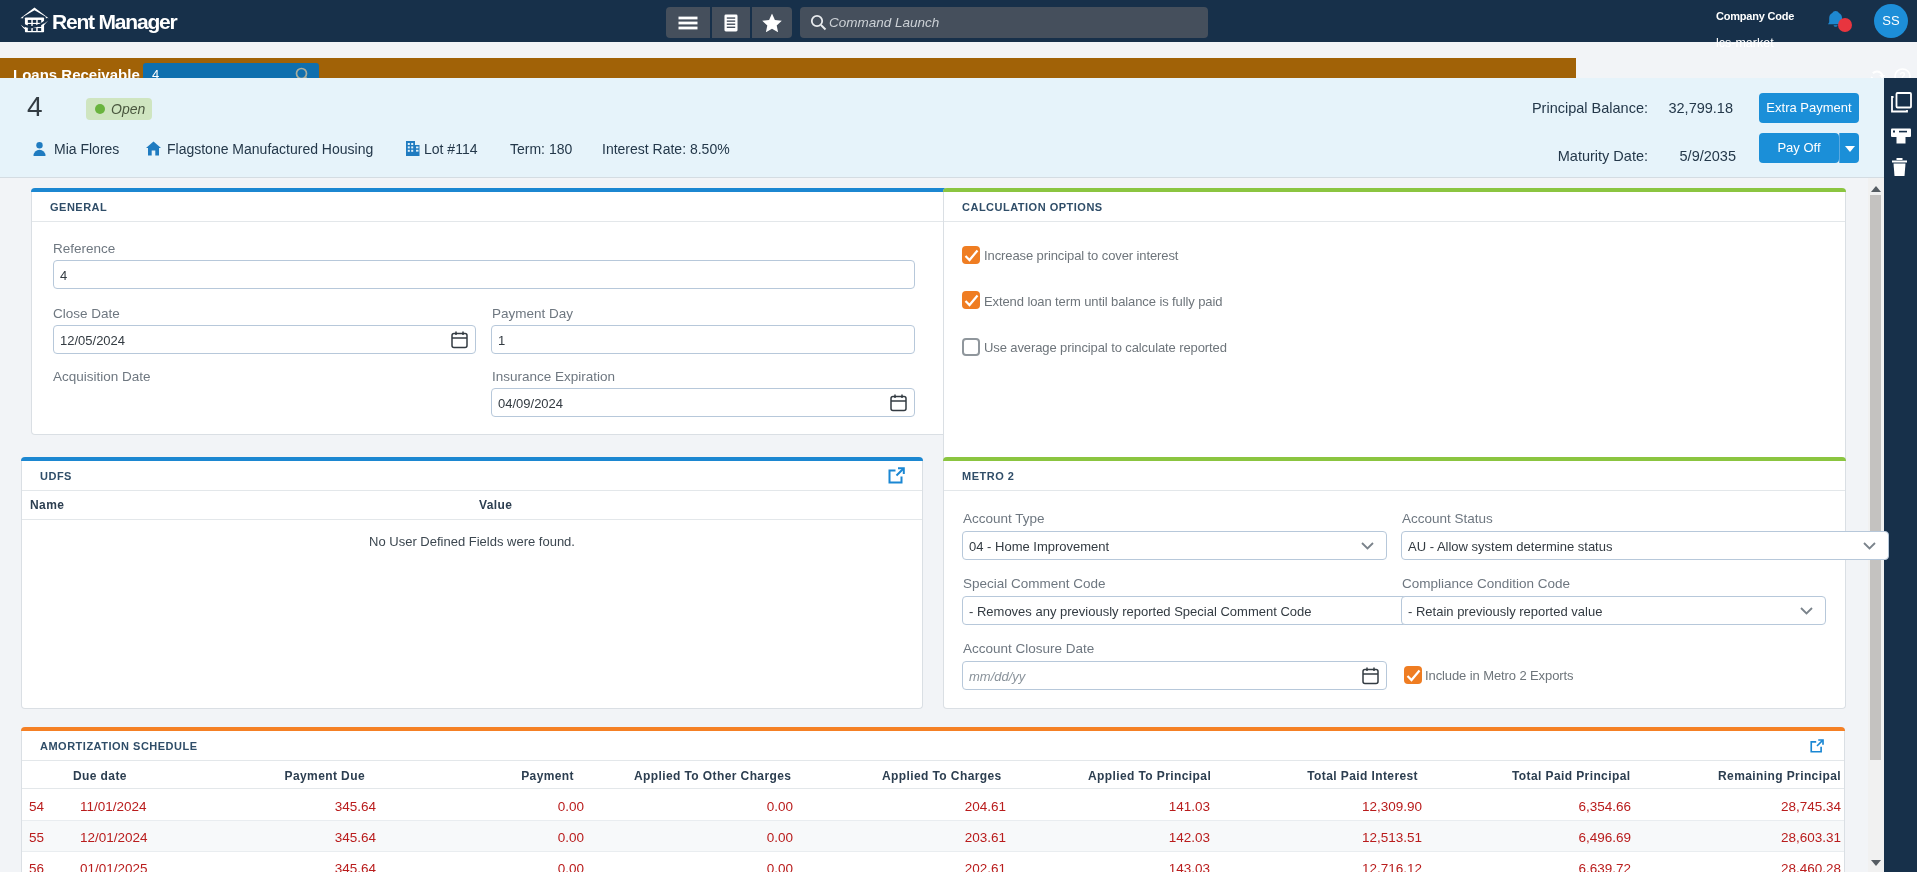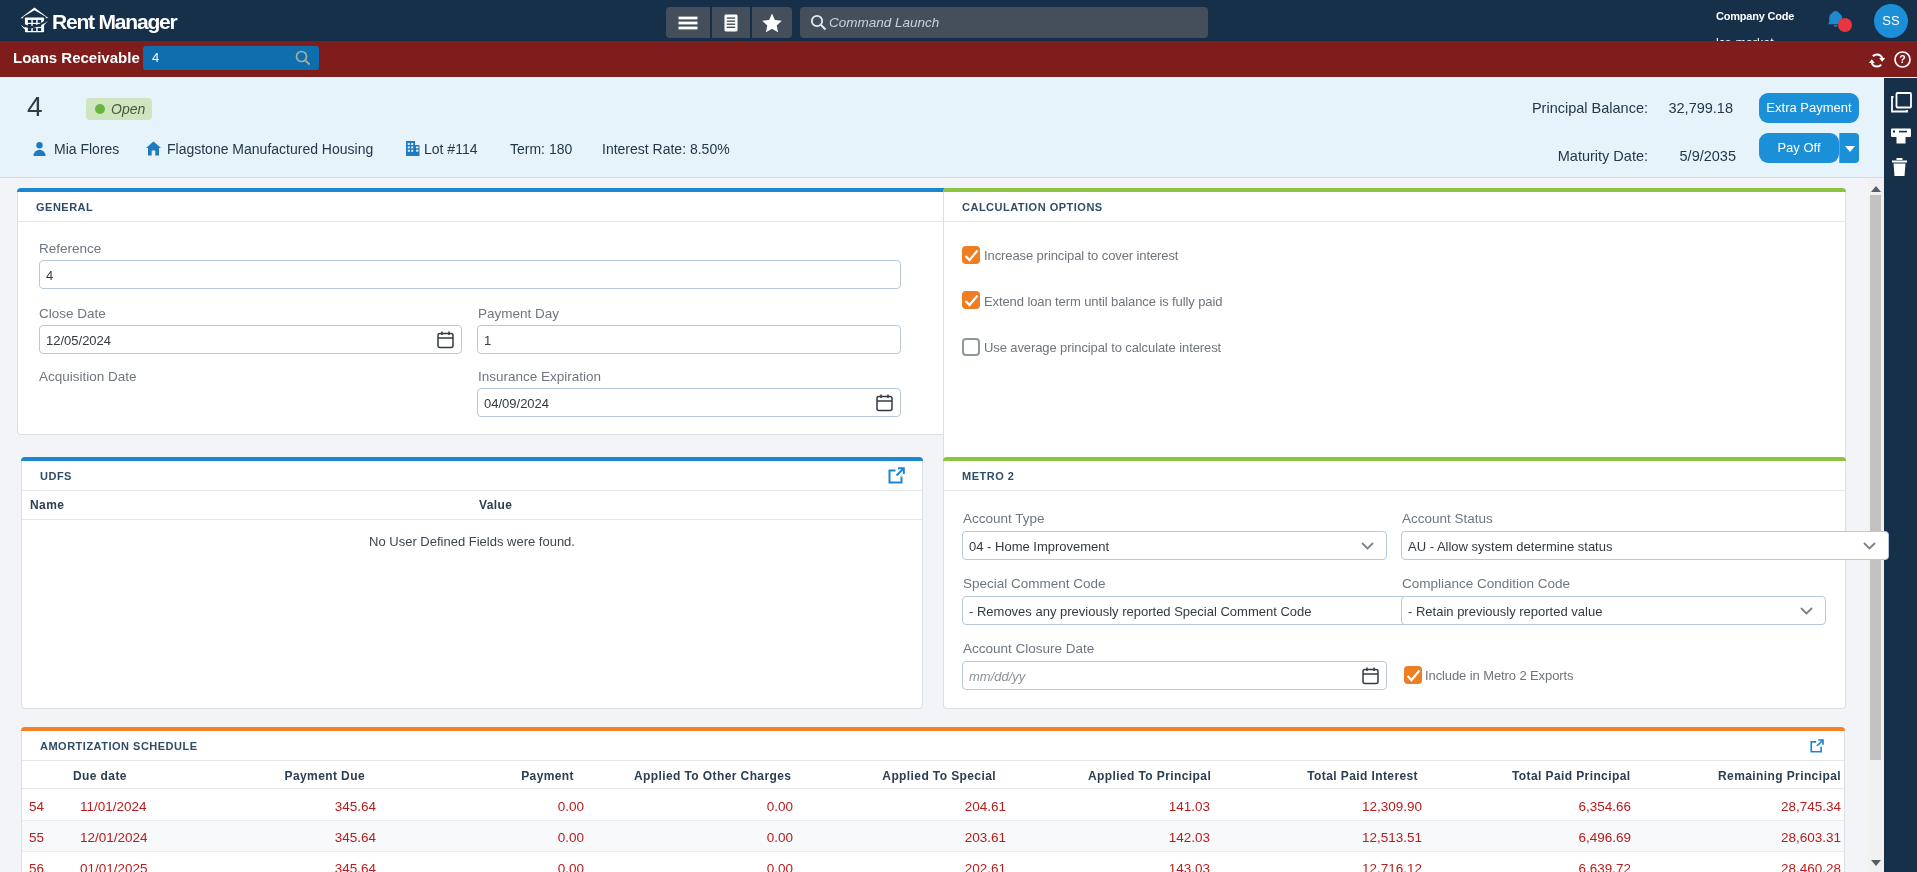--- a/index.html
+++ b/index.html
@@ -16,35 +16,35 @@
 .tbtn svg { position:absolute; left:50%; top:50%; transform:translate(-50%,-50%); }
 #tbsearch { position:absolute; left:800px; top:7px; width:408px; height:31px; background:#454f5c; border-radius:4px; color:#ccd1d6; font-size:13.5px; font-style:italic; line-height:31px; }
 #tbsearch svg { position:absolute; left:10px; top:7px; }
 #tbsearch span { margin-left:29px; }
 #cc { position:absolute; left:1716px; top:6px; color:#fff; white-space:nowrap; }
 #cc b { font-size:11px; letter-spacing:-0.2px; }
 #cc div { font-size:12.5px; margin-top:12px; }
 
 #avatar { position:absolute; left:1874px; top:4px; width:34px; height:34px; border-radius:50%; background:#1d8ed8; color:#fff; font-size:13px; text-align:center; line-height:34px; }
 
-#bluebar { position:absolute; left:0; top:41px; width:1917px; height:36px; background:#7f1d1d; }
+#bluebar { position:absolute; left:0; top:58px; width:1576px; height:36px; background:#a16207; }
 #bbtitle { position:absolute; left:13px; top:8px; color:#fff; font-size:15px; font-weight:bold; }
 #bbsearch { position:absolute; left:143px; top:5px; width:176px; height:24px; background:#0f6fae; border-radius:3px; color:#fff; font-size:13px; line-height:24px; }
 #bbsearch span { margin-left:9px; }
 #bbsearch svg { position:absolute; right:8px; top:4px; }
 .bbicon { position:absolute; top:10px; color:#fff; }
 
 #pagehead { position:absolute; left:0; top:78px; width:1884px; height:100px; background:#e6f3fa; border-bottom:1px solid #d4dce2; }
 #ph4 { position:absolute; left:27px; top:13px; font-size:28px; color:#333c43; }
 #phbadge { position:absolute; left:86px; top:20px; width:66px; height:22px; background:#cfe5c0; border-radius:4px; }
 #phbadge .dot { position:absolute; left:9px; top:6px; width:10px; height:10px; border-radius:50%; background:#69b43e; }
 #phbadge .t { position:absolute; left:25px; top:3px; font-size:14px; font-style:italic; color:#49563e; }
 .phrow2 { position:absolute; top:63px; white-space:nowrap; font-size:14px; color:#24384a; }
 .phlbl { position:absolute; font-size:14.5px; color:#24384a; text-align:right; }
-.phbtn { position:absolute; left:1759px; width:100px; height:30px; background:#1b8fd8; border-radius:9px; color:#fff; font-size:13px; text-align:center; line-height:30px; }
+.phbtn { position:absolute; left:1759px; width:100px; height:30px; background:#1b8fd8; border-radius:4px; color:#fff; font-size:13px; text-align:center; line-height:30px; }
 
 #sidebar { position:absolute; left:1884px; top:78px; width:33px; height:794px; background:#17304a; }
 #sidebar svg { position:absolute; left:7px; }
 #scroll { position:absolute; left:1868px; top:178px; width:16px; height:694px; background:#f1f1f1; }
 #scroll .thumb { position:absolute; left:2px; top:17px; width:11px; height:565px; background:#c4c2c0; }
 #scroll .arr { position:absolute; left:3px; width:0; height:0; border-left:5px solid transparent; border-right:5px solid transparent; }
 
 .card { position:absolute; background:#fff; border:1px solid #dadfe4; border-top:none; border-radius:4px; }
 .ctop { position:absolute; left:-1px; right:-1px; top:0; height:4px; border-radius:4px 4px 0 0; }
 .chead { position:absolute; left:0; right:0; top:4px; height:30px; border-bottom:1px solid #e3e7ea; }
@@ -220,21 +220,21 @@
       </g>
     </svg>
 </div>
 
 <div id="scroll">
   <div class="arr" style="top:8px;border-bottom:6px solid #565d63;"></div>
   <div class="thumb"></div>
   <div class="arr" style="bottom:6px;border-top:6px solid #565d63;"></div>
 </div>
 
-<div class="card" style="left:17px;top:188px;width:970px;height:247px">
+<div class="card" style="left:31px;top:188px;width:970px;height:247px">
   <div class="ctop blue"></div>
   <div class="chead">
       <div class="t">GENERAL</div>
     </div>
   <div class="lbl" style="left:21px;top:53px">Reference</div>
   <div class="inp" style="left:21px;top:72px;width:862px"><span>4</span></div>
   <div class="lbl" style="left:21px;top:118px">Close Date</div>
   <div class="inp" style="left:21px;top:137px;width:423px"><span>12/05/2024</span><svg width="17" height="18" viewBox="0 0 17 18">
         <g fill="none" stroke="#333b42" stroke-width="1.5">
           <rect x="1" y="2.5" width="15" height="14" rx="2"></rect>
@@ -268,21 +268,21 @@
       </svg>
     </div>
   <div class="cblbl" style="left:40px;top:60px">Increase principal to cover interest</div>
   <div class="cb on" style="left:18px;top:103px">
       <svg width="15" height="13" viewBox="0 0 15 13">
         <path d="M1.5 7 L5.5 11 L13.5 1.5" fill="none" stroke="#fff" stroke-width="2.2"></path>
       </svg>
     </div>
   <div class="cblbl" style="left:40px;top:106px">Extend loan term until balance is fully paid</div>
   <div class="cb off" style="left:18px;top:150px"></div>
-  <div class="cblbl" style="left:40px;top:152px">Use average principal to calculate interest</div>
+  <div class="cblbl" style="left:40px;top:152px">Use average principal to calculate reported</div>
 </div>
 
 <div class="card" style="left:21px;top:457px;width:902px;height:252px">
   <div class="ctop blue"></div>
   <div class="chead">
       <div class="t">UDFS</div>
     <svg style="position:absolute;right:17px;top:6px" width="17" height="17" viewBox="0 0 17 17">
         <g fill="none" stroke="#1b87d3" stroke-width="2">
           <path d="M13.5 9.5 L13.5 15.5 L1.5 15.5 L1.5 3.5 L7.5 3.5"></path>
           <path d="M10 1.2 L15.8 1.2 L15.8 7"></path>
@@ -345,21 +345,21 @@
           <path d="M10 1.2 L15.8 1.2 L15.8 7"></path>
           <line x1="15.3" y1="1.7" x2="8.5" y2="8.5"></line>
         </g>
       </svg>
   </div>
   <div style="position:absolute;left:0;right:0;top:30px;height:32px;border-bottom:1px solid #e3e7ea"></div>
   <span class="ath" style="left:51px;top:42px">Due date</span>
   <span class="ath ar" style="left:166px;top:42px;width:177px">Payment Due</span>
   <span class="ath ar" style="left:402px;top:42px;width:150px">Payment</span>
   <span class="ath ar" style="left:612px;top:42px;width:152px">Applied To Other Charges</span>
-  <span class="ath ar" style="left:860px;top:42px;width:114px">Applied To Special</span>
+  <span class="ath ar" style="left:860px;top:42px;width:114px">Applied To Charges</span>
   <span class="ath ar" style="left:1066px;top:42px;width:119px">Applied To Principal</span>
   <span class="ath ar" style="left:1284px;top:42px;width:112px">Total Paid Interest</span>
   <span class="ath ar" style="left:1490px;top:42px;width:116px">Total Paid Principal</span>
   <span class="ath ar" style="left:1696px;top:42px;width:122px">Remaining Principal</span>
 
   <div style="position:absolute;left:0;right:0;top:62px;height:32px;border-bottom:1px solid #e9edf0"></div>
   <div style="position:absolute;left:0;right:0;top:94px;height:31px;background:#f7f9fa;border-bottom:1px solid #e9edf0"></div>
   <div style="position:absolute;left:0;right:0;top:125px;height:31px"></div>
   <span class="atd" style="left:7px;top:72px">54</span>
   <span class="atd" style="left:58px;top:72px">11/01/2024</span>

